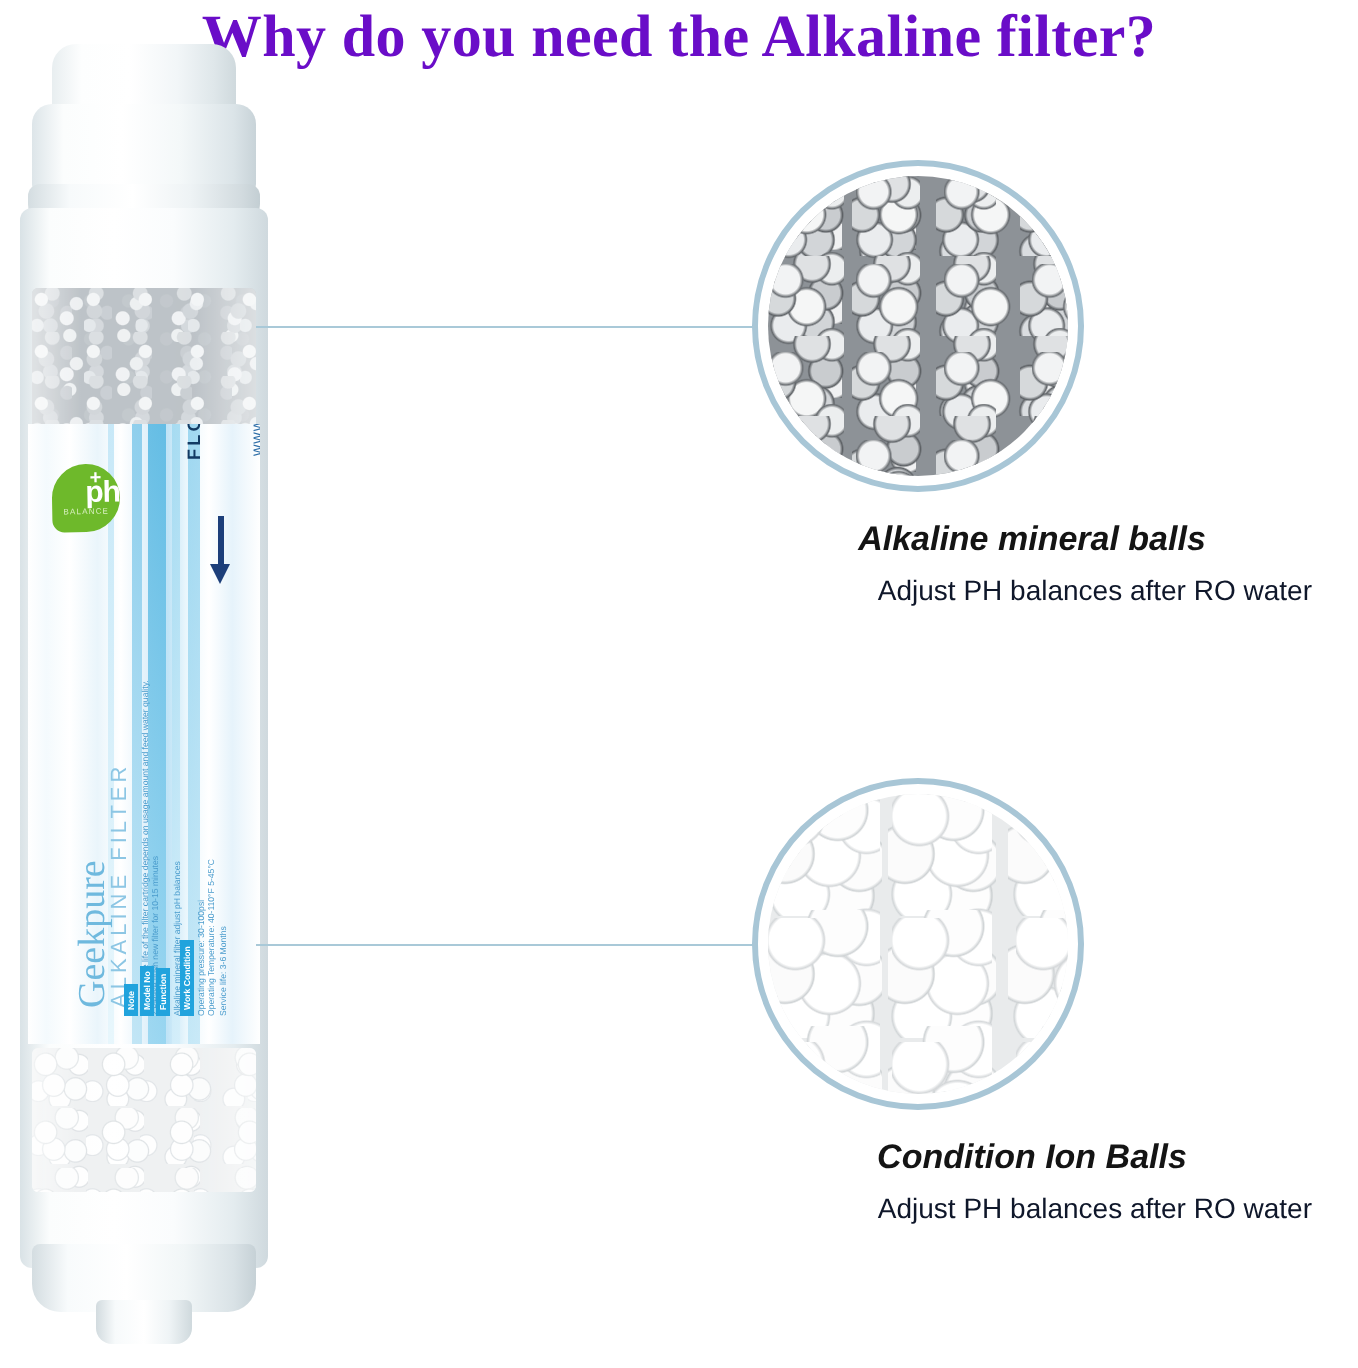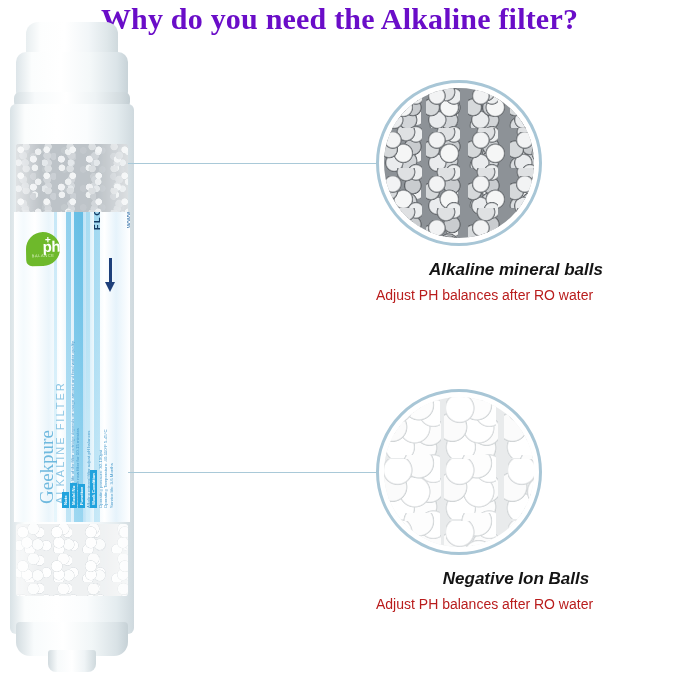--- a/index.html
+++ b/index.html
@@ -231,22 +231,22 @@
       radial-gradient(circle at 26% 82%, #ffffff 0 13.4px, #d2d6d8 14.8px, transparent 15.6px),
       radial-gradient(circle at 64% 86%, #fdfdfd 0 13.8px, #ccd0d2 15.2px, transparent 16px);
     background-size:
       62px 62px,58px 58px,56px 56px,60px 60px,64px 64px,57px 57px,61px 61px,59px 59px;
   }
   .cap-head{
     position:absolute;left:0;width:280px;text-align:center;
     font-weight:bold;font-size:17px;color:#141414;white-space:nowrap;font-style:italic;
   }
   .cap-sub{
-    position:absolute;left:0;width:280px;text-align:left;
-    font-size:14px;color:#b91c1c;white-space:nowrap;
+    position:absolute;left:0;width:280px;text-align:right;
+    font-size:14px;color:#0f172a;white-space:nowrap;
   }
 </style>
 </head>
 <body>
 
 <div id="stage">
 
   <div class="title">Why do you need the Alkaline filter?</div>
 
   <div class="filter">
@@ -324,17 +324,17 @@
     <div class="cap-head" style="top:180px;">Alkaline mineral balls</div>
     <div class="cap-sub" style="top:207px;">Adjust PH balances after RO water</div>
   </div>
 
   <div class="callout" style="left:376px;top:389px;width:280px;height:220px;">
     <div class="circle">
       <div class="inner">
         <div class="tex-white"></div>
       </div>
     </div>
-    <div class="cap-head" style="top:180px;">Negative Ion Balls</div>
+    <div class="cap-head" style="top:180px;">Condition Ion Balls</div>
     <div class="cap-sub" style="top:207px;">Adjust PH balances after RO water</div>
   </div>
 
 </div>
 
 </body></html>

